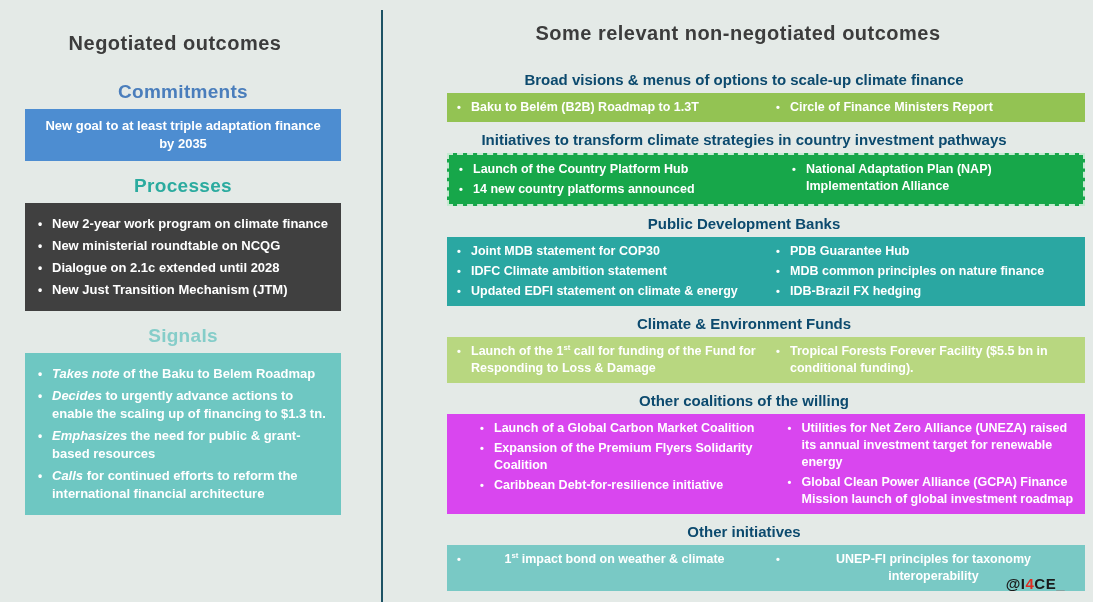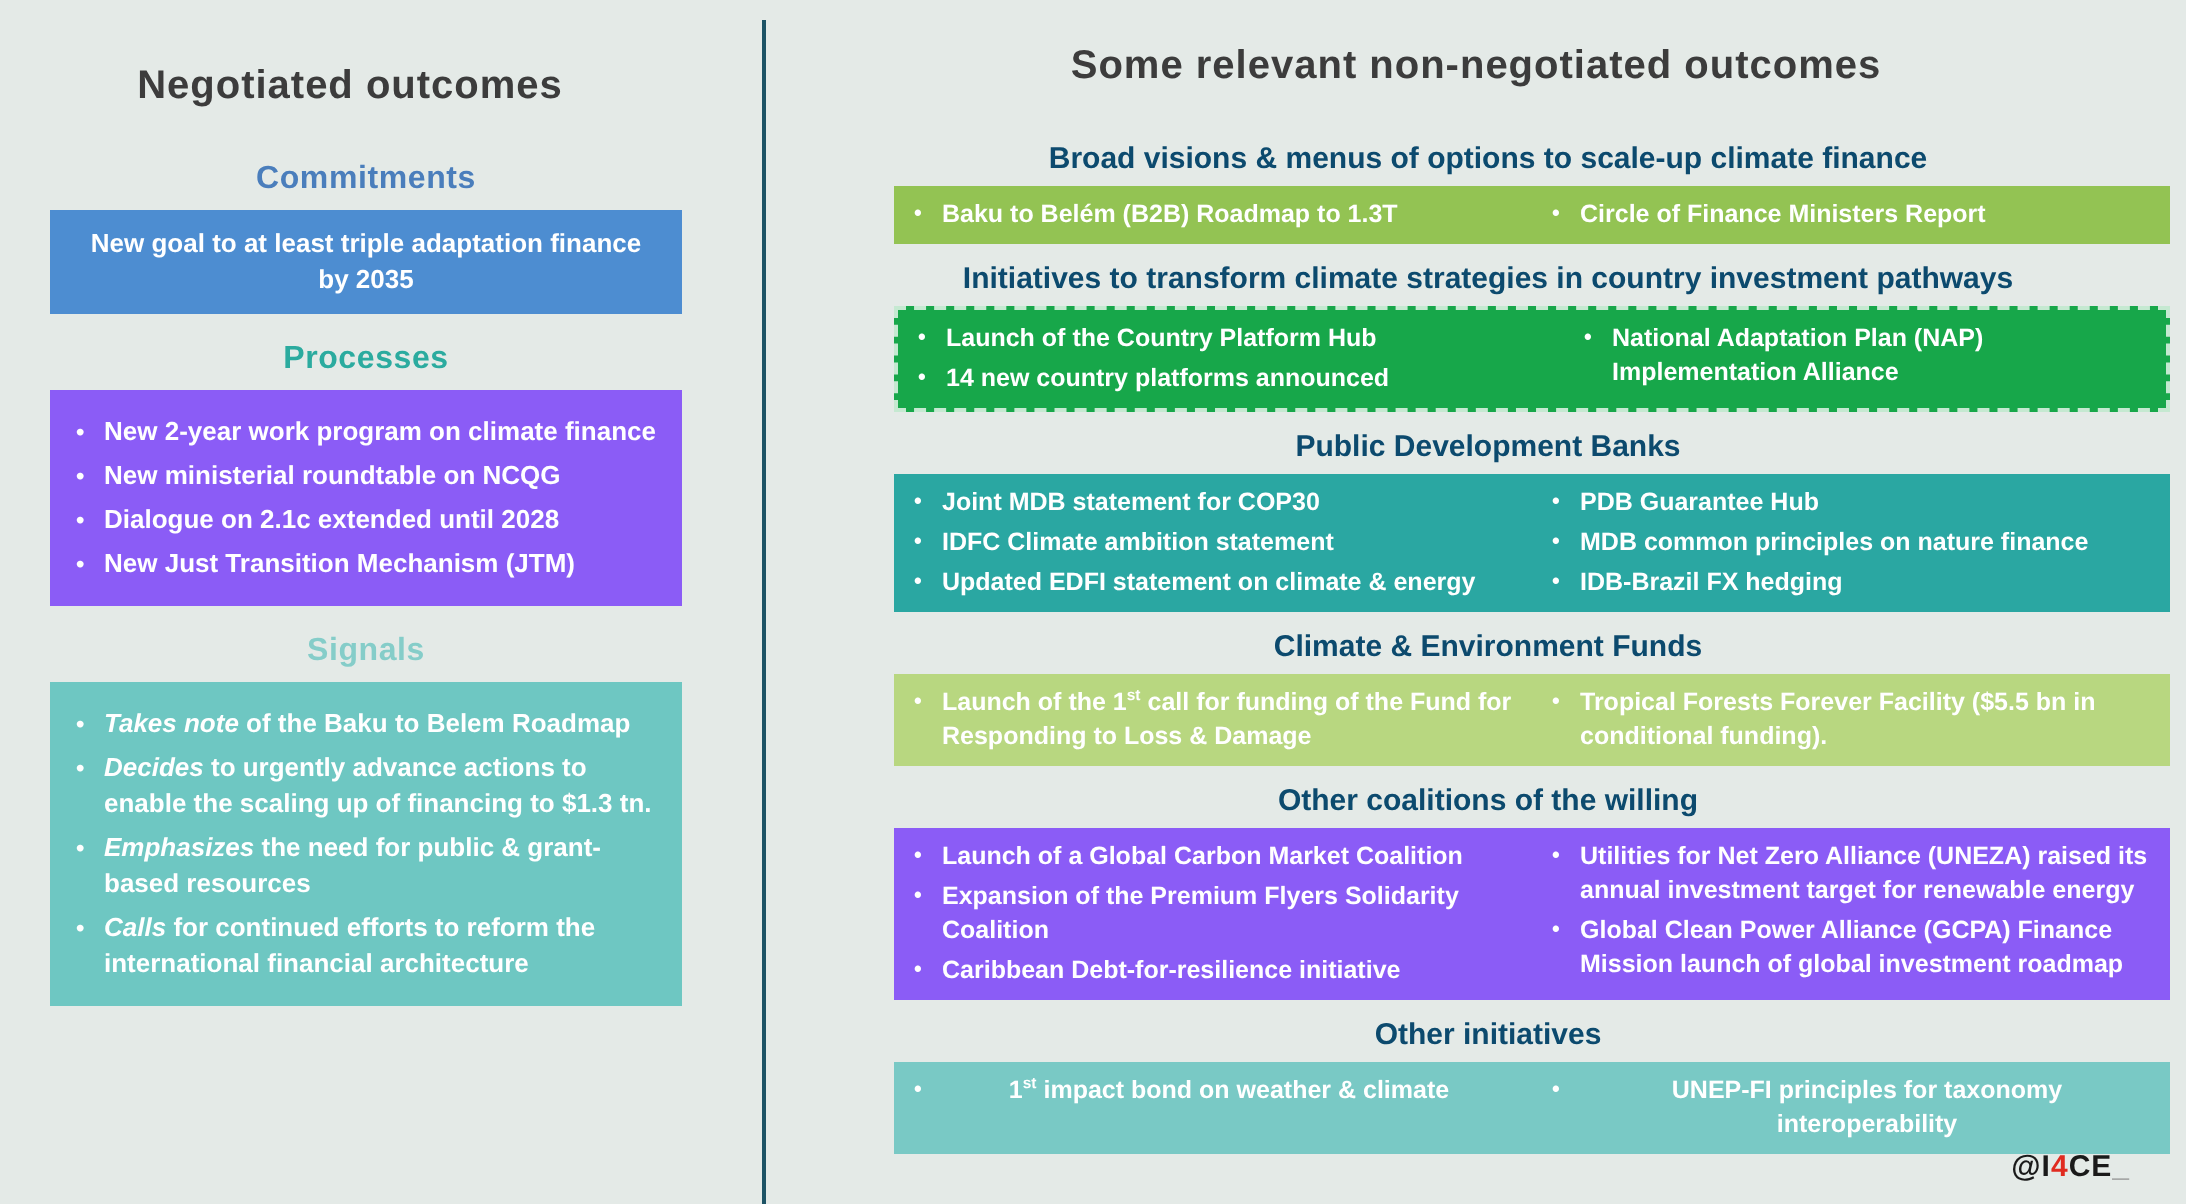--- a/index.html
+++ b/index.html
@@ -18,31 +18,31 @@
   .main-title{
     text-align:center;font-weight:bold;font-size:20px;color:#3c3c3c;
     letter-spacing:0.5px;
   }
   .left-col .main-title{margin-top:20px;width:350px;}
   .right-col .main-title{margin-top:22px;width:710px;}
 
   
   .l-heading{
     width:316px;margin:0 0 0 25px;text-align:center;
-    font-weight:bold;font-size:16px;letter-spacing:0.3px;
+    font-weight:bold;font-size:19px;letter-spacing:0.3px;
   }
   .l-heading.h-blue{color:#4a7ebc;margin-top:26px;}
   .l-heading.h-teal{color:#2bab9f;margin-top:14px;}
   .l-heading.h-teal-light{color:#85cdc9;margin-top:14px;}
   .l-box{
     width:296px;margin:6px 0 0 25px;padding:6px 10px;
     color:#ffffff;font-weight:bold;font-size:13px;line-height:18px;
   }
   .box-blue{background:#4d8dd1;}
-  .box-teal{background:#8b5cf6;}
+  .box-teal{background:#404040;}
   .box-teal-light{background:#6ec7c2;}
   .l-box .center-item{text-align:center;padding:2px 4px;}
   ul.bullets{list-style:none;margin:0;padding:2px 0;}
   ul.bullets li{position:relative;padding-left:17px;margin:4px 0;}
   ul.bullets li::before{content:"•";position:absolute;left:3px;top:0;font-size:12px;}
   ul.bullets i{font-style:italic;}
 
   
   .r-heading{
     width:638px;margin:9px 0 5px 42px;text-align:center;
@@ -55,21 +55,21 @@
     padding:6px 0;
   }
   .r-box ul.bullets{flex:1 1 50%;padding:0 8px 0 0;margin:0;}
   .r-box ul.bullets li{margin:0;padding-left:24px;}
   .r-box ul.bullets li + li{margin-top:3px;}
   .r-box ul.bullets li::before{left:10px;font-size:11px;}
   .box-green-mid{background:#93c353;}
   .box-green{background:#17a74a;border:2px dashed rgba(255,255,255,0.75);gap:32px;}
   .box-teal2{background:#2aa7a2;}
   .box-green-pale{background:#b8d780;}
-  .box-blue2{background:#8b5cf6;}
+  .box-blue2{background:#d946ef;padding-left:23px;}
   .box-aqua{background:#79c9c5;text-align:center;}
   sup{font-size:0.62em;line-height:0;}
 
   
   .brand{
     position:absolute;right:28px;bottom:10px;
     font-weight:bold;font-size:15px;color:#1a1a1a;letter-spacing:0.5px;
   }
   .brand .accent{color:#e02b20;}
   .brand .underscore{color:#8a8a8a;}

